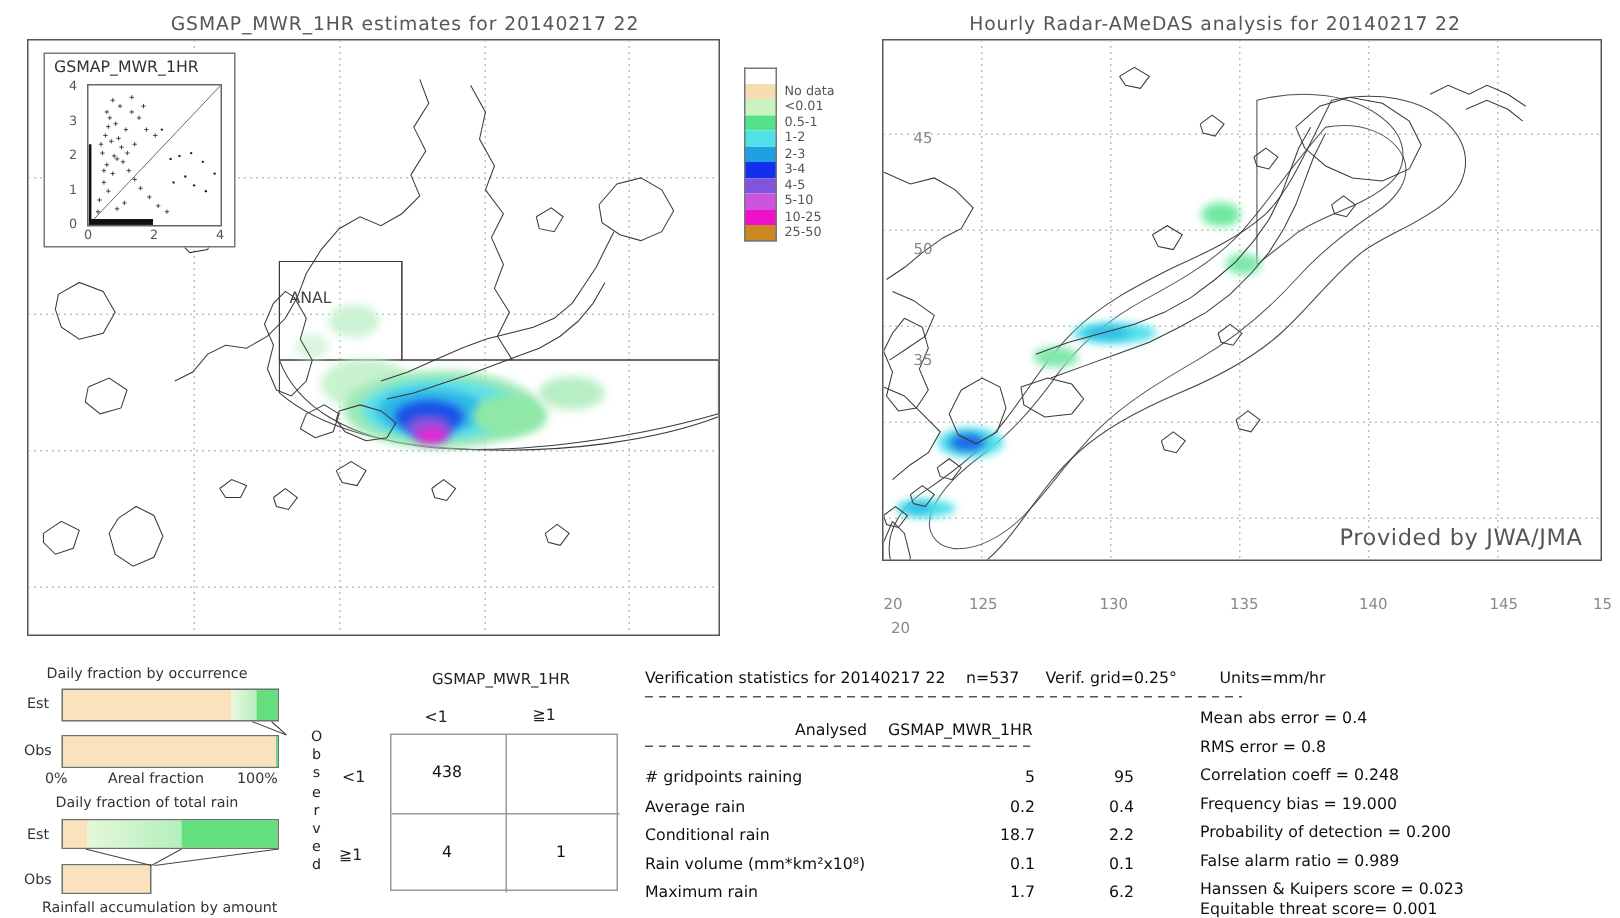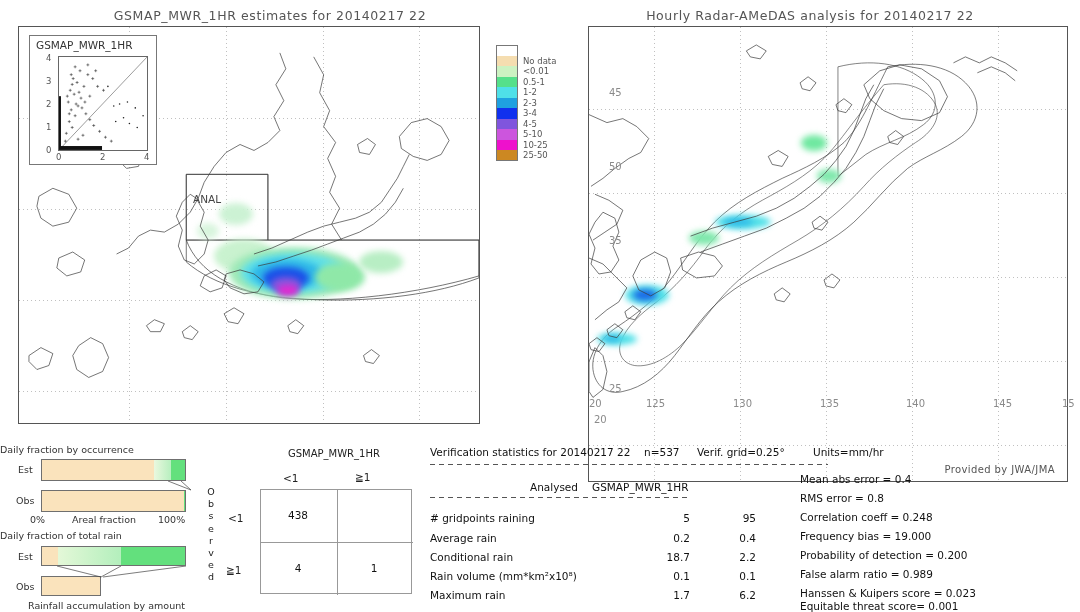--- a/index.html
+++ b/index.html
@@ -44,21 +44,21 @@
     white-space: nowrap;
   }
   .map-annot {
     position: absolute;
     font-size: 10.5px;
     color: #444;
     white-space: nowrap;
   }
   .credit {
     position: absolute;
-    font-size: 10px;
+    font-size: 15px;
     color: #555;
     white-space: nowrap;
     letter-spacing: 0.4px;
   }
 
   
   .coast { position: absolute; inset: 0; }
   .coast path, .coast polyline { fill: none; stroke: #3a3a3a; stroke-width: 0.7; }
 
   
@@ -90,21 +90,21 @@
   .legend-row:first-child .legend-swatch { border-top: 1px solid #777; }
   .legend-row:last-child .legend-swatch { border-bottom: 1px solid #777; }
   .legend-label {
     font-size: 8.5px; color: #555;
     margin-left: 5px; white-space: nowrap; line-height: 10.5px;
   }
 
   
   .bc-title {
     position: absolute; font-size: 9.5px; color: #333;
-    white-space: nowrap; 
+    white-space: nowrap; text-align: center;
   }
   .bc-rowlabel {
     position: absolute; font-size: 9.5px; color: #333; white-space: nowrap;
   }
   .bar {
     position: absolute; display: flex;
     border: 1px solid #6f6f6f;
   }
   .bar-seg { height: 100%; }
   .bc-axislabel { position: absolute; font-size: 9.5px; color: #333; white-space: nowrap; }
@@ -300,21 +300,21 @@
       <div class="legend-label">10-25</div>
     </div>
     <div class="legend-row">
       <div class="legend-swatch" style="background:#cc8822"></div>
       <div class="legend-label">25-50</div>
     </div>
   </div>
 
   <div class="panel-title abs" style="left:540px; top:8px; width:540px;">Hourly Radar-AMeDAS analysis for 20140217 22</div>
 
-  <div class="map-frame abs" style="left:588px; top:26px; width:480px; height:456px;">
+  <div class="map-frame abs" style="left:588px; top:26px; width:480px; height:348px;">
     <div class="gl-v" style="left:13.5%"></div>
     <div class="gl-v" style="left:31.5%"></div>
     <div class="gl-v" style="left:49.5%"></div>
     <div class="gl-v" style="left:67.5%"></div>
     <div class="gl-v" style="left:85.5%"></div>
     <div class="gl-h" style="top:18%"></div>
     <div class="gl-h" style="top:36.5%"></div>
     <div class="gl-h" style="top:55%"></div>
     <div class="gl-h" style="top:73.5%"></div>
     <div class="gl-h" style="top:92%"></div>

